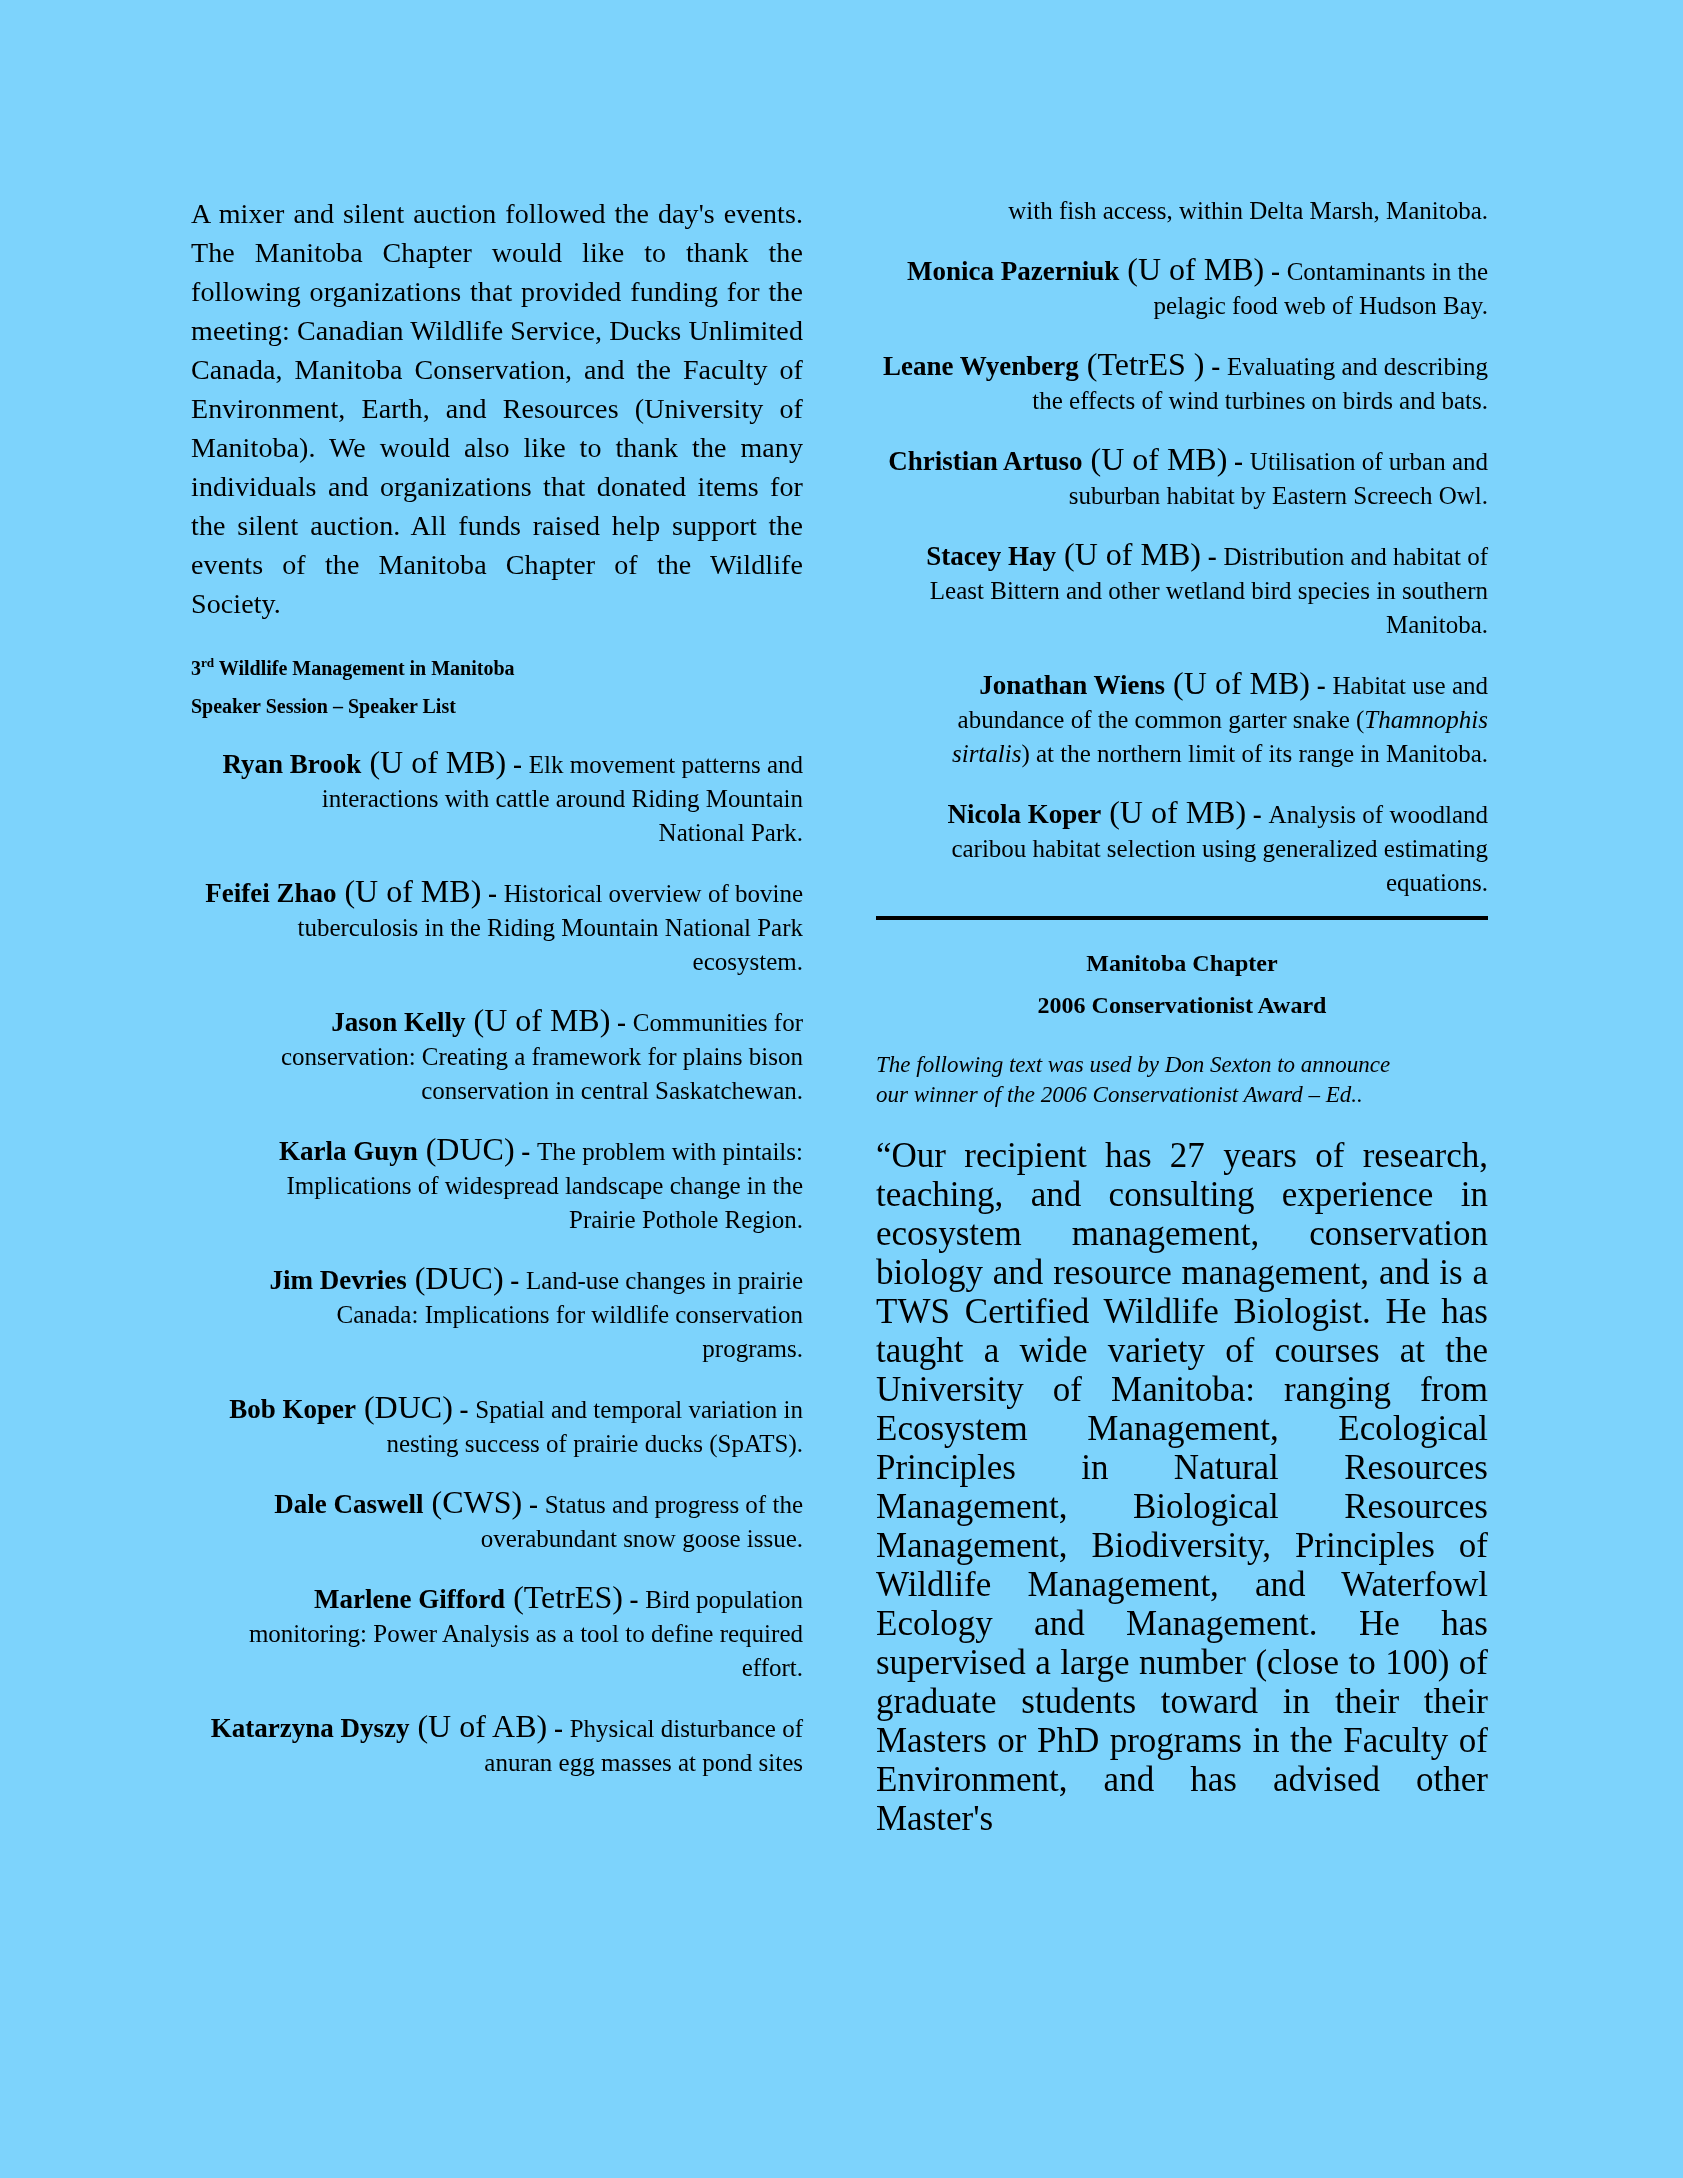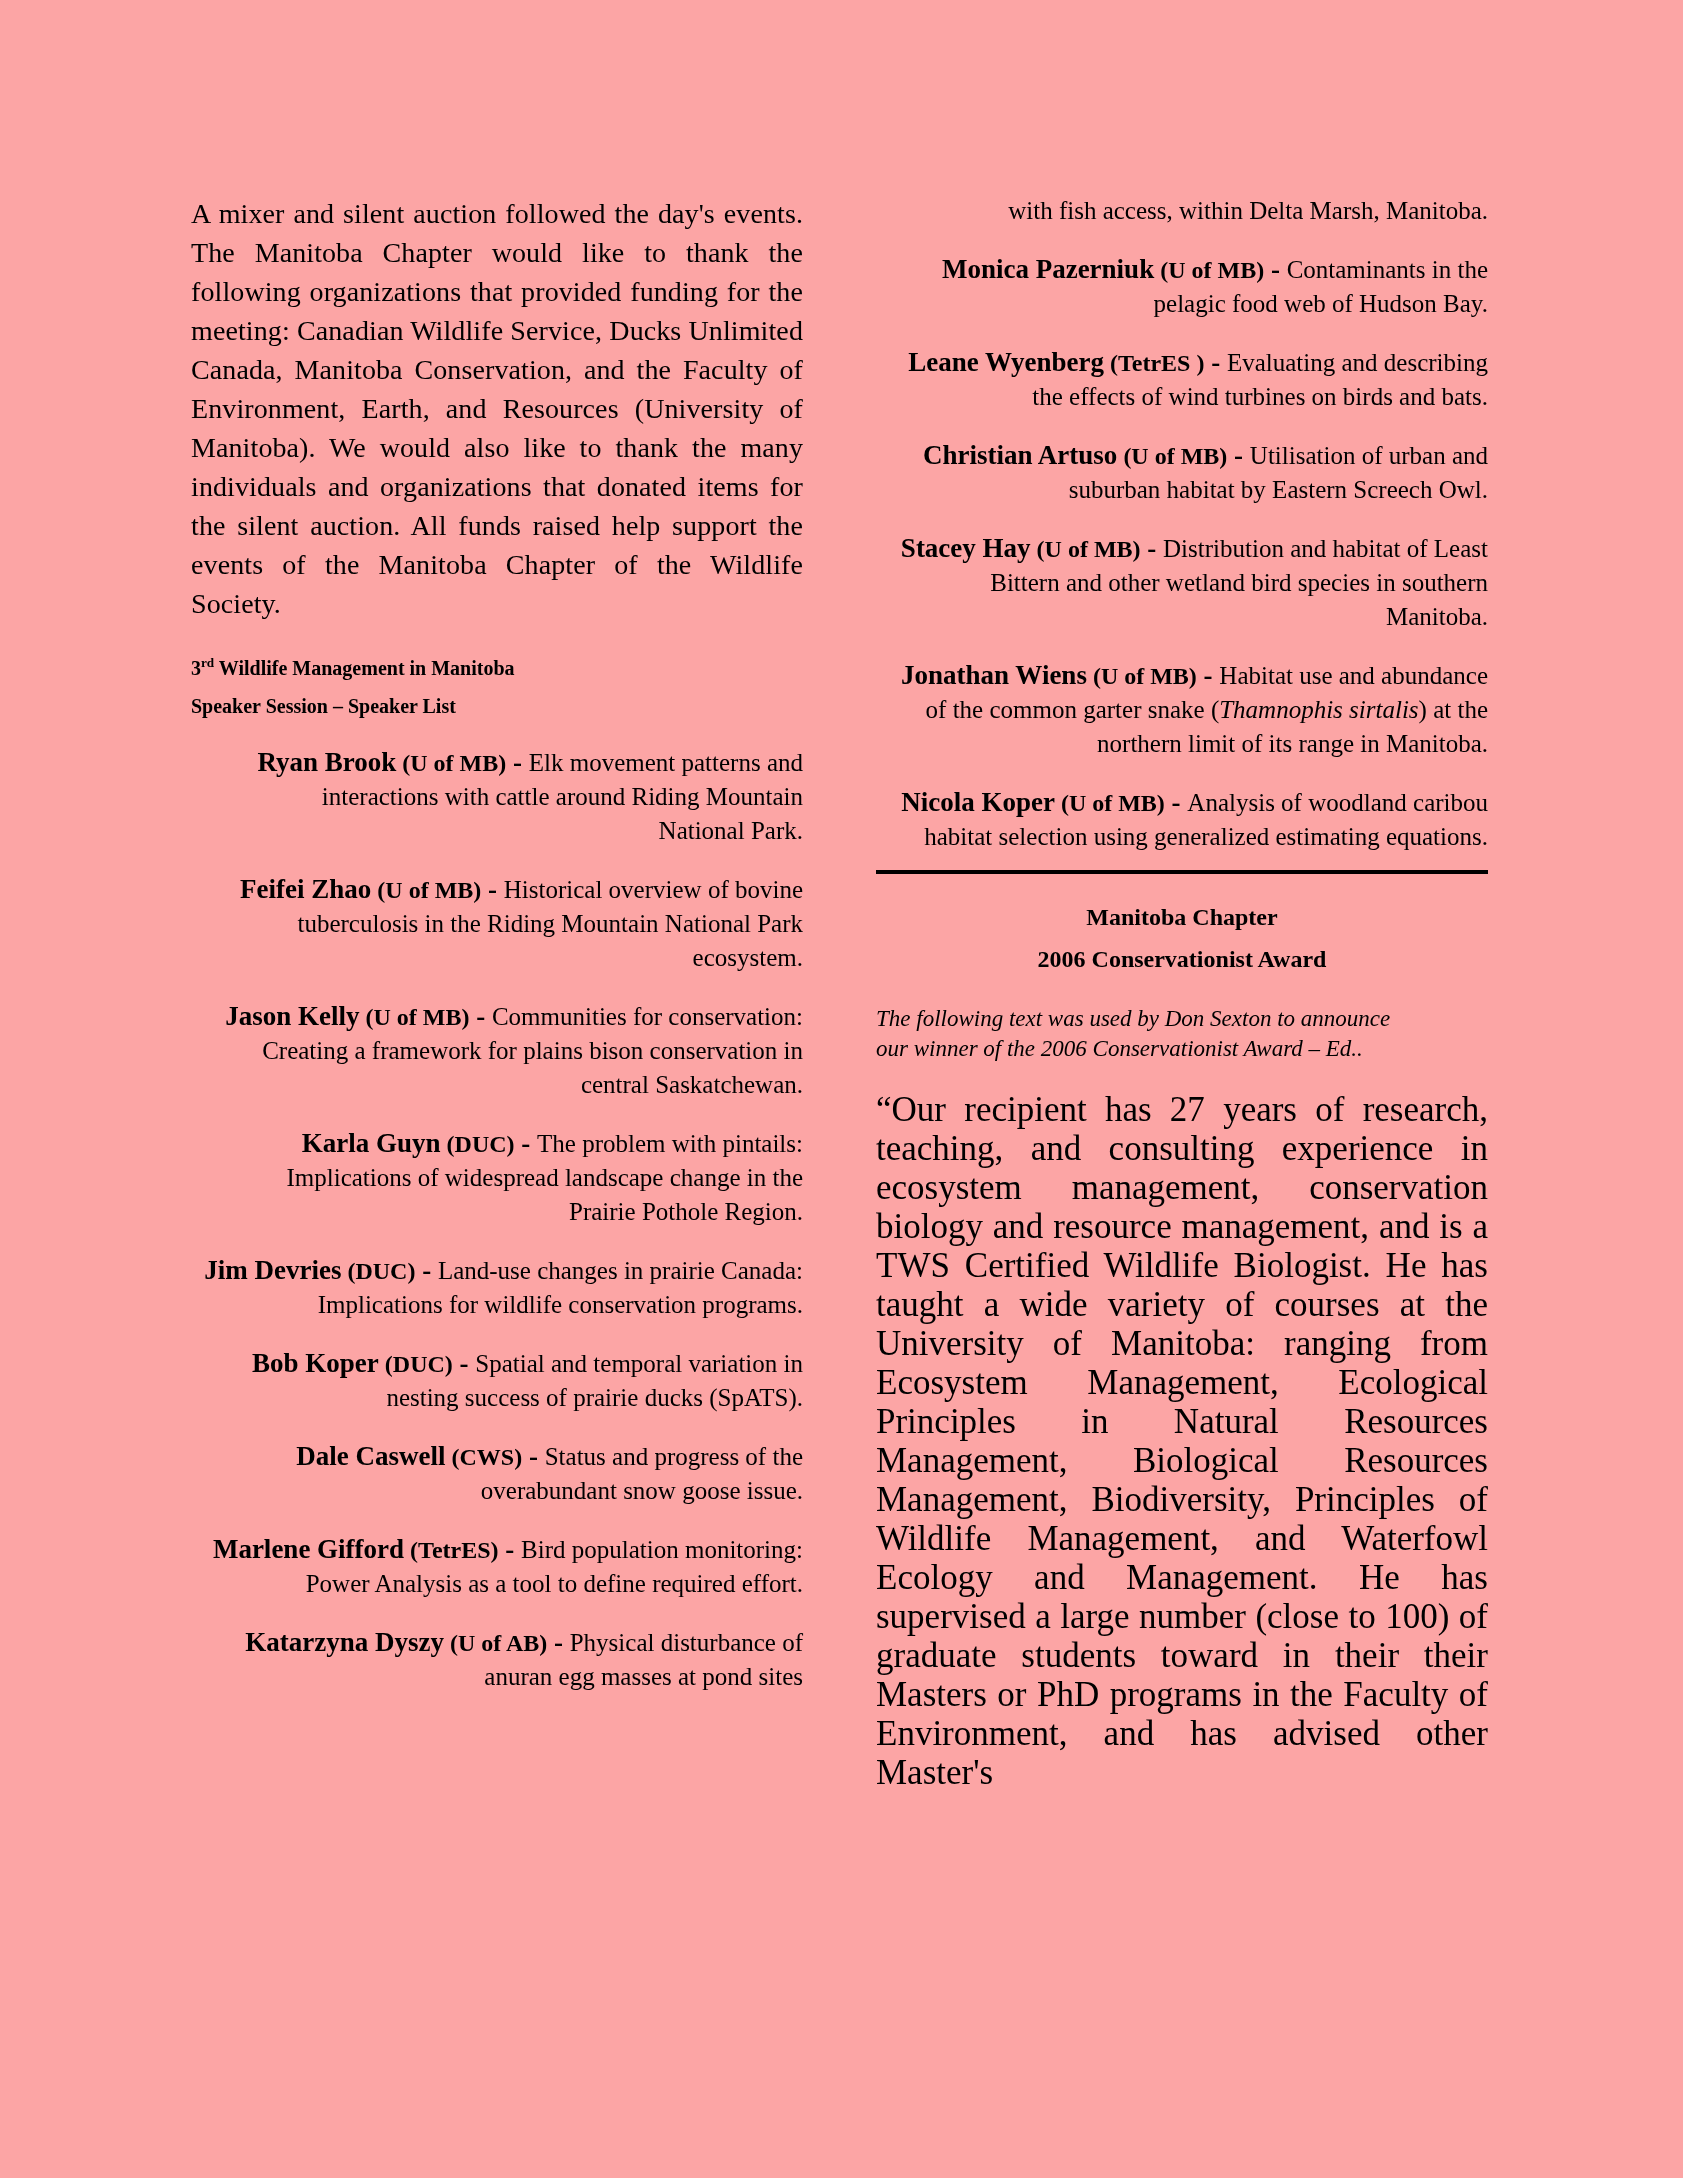--- a/index.html
+++ b/index.html
@@ -13,21 +13,21 @@
     font-family: "Liberation Serif", "DejaVu Serif", serif;
     color: #000000;
     position: relative;
     overflow: hidden;
   }
   .page {
     position: absolute;
     left: 0; top: 0;
     width: 1683px;
     height: 2178px;
-    background: #fca5a5;
+    background: #7dd3fc;
   }
   .content {
     position: absolute;
     left: 191px;
     top: 194px;
     width: 1297px;
     height: 1733px;
   }
   .cols {
     display: flex;
@@ -73,22 +73,21 @@
     text-indent: -46px;
     font-size: 25px;
     line-height: 34px;
     text-align: right;
   }
   .speaker .nm {
     font-weight: bold;
     font-size: 27px;
   }
   .speaker .aff {
-    font-size: 24px;
-    font-weight: bold;
+    font-size: 32px;
   }
   .speaker .dash {
     font-weight: bold;
     font-size: 27px;
   }
   .speaker .desc {
     font-size: 25px;
   }
   .speaker .desc i {
     font-style: italic;

